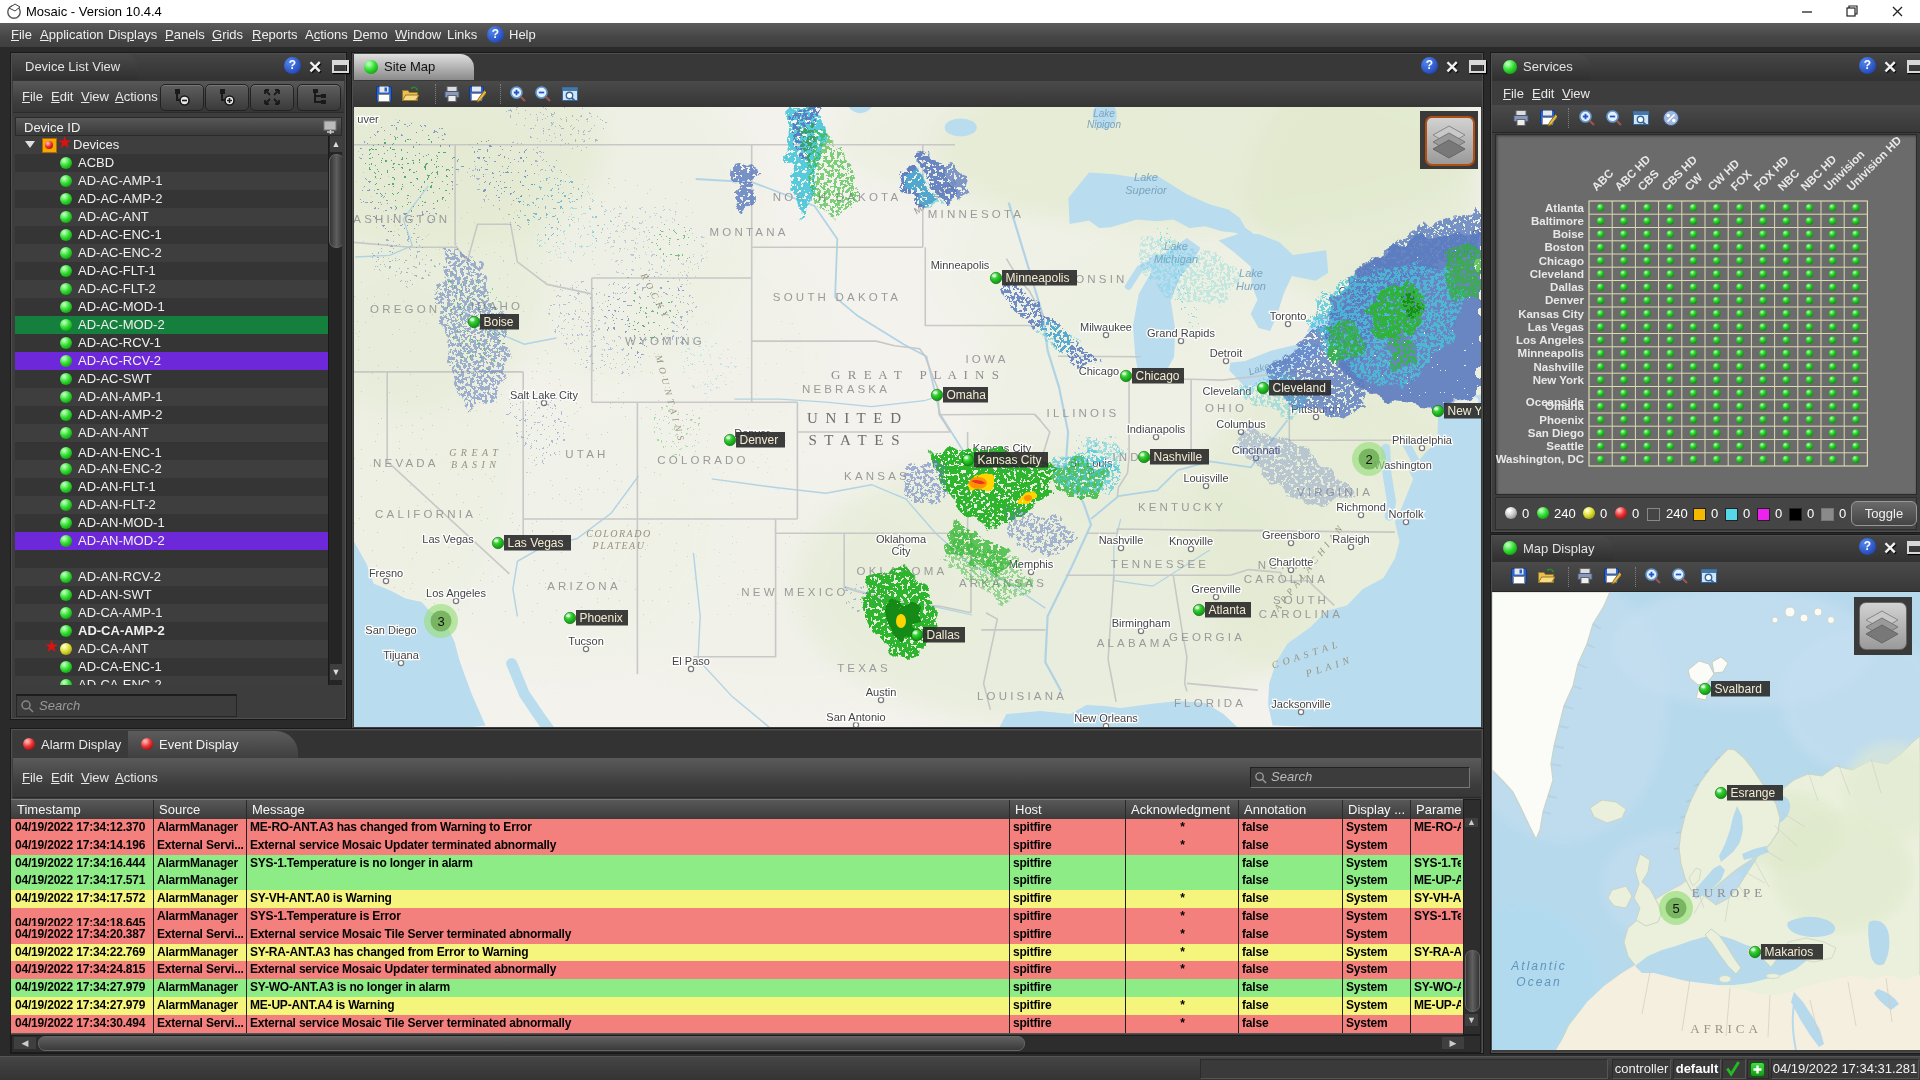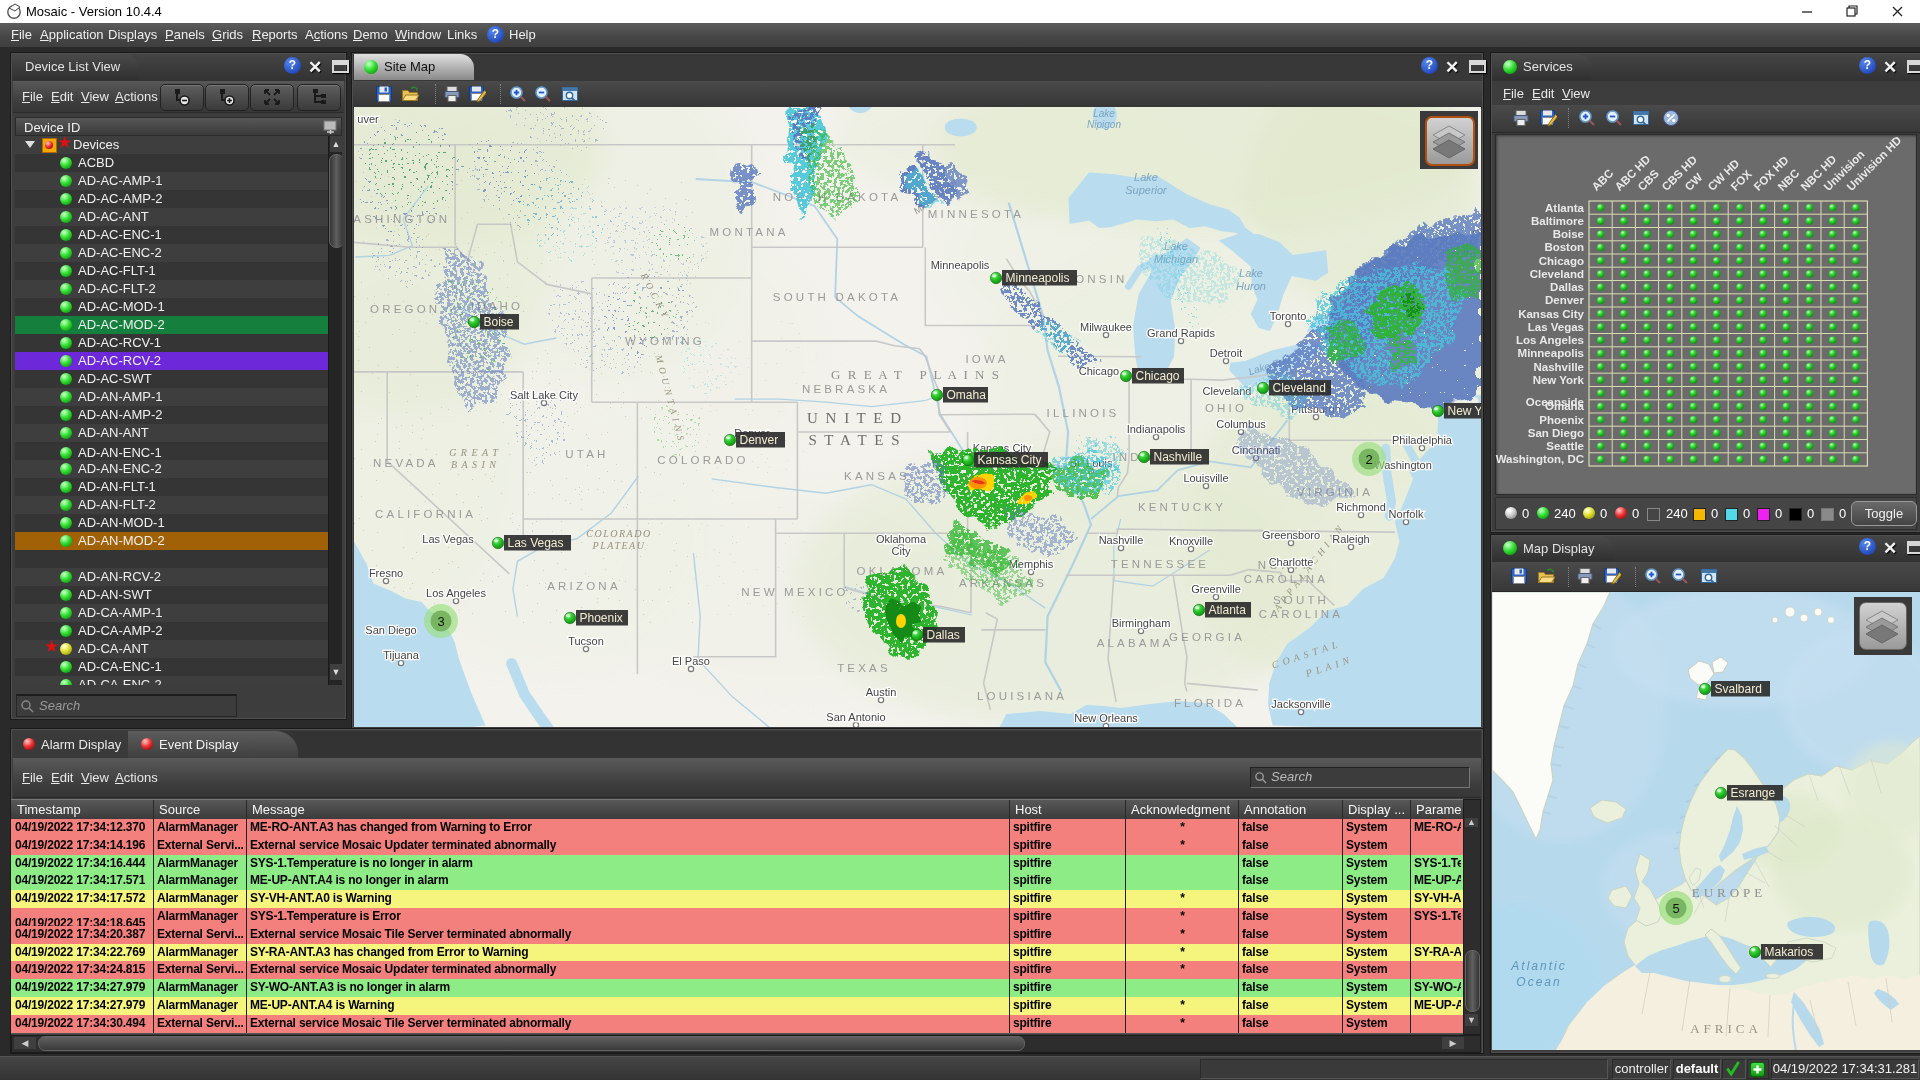--- a/index.html
+++ b/index.html
@@ -195,21 +195,21 @@
         <span class="abs" style="left:63px;top:1px;">AD-AN-FLT-1</span>
       </div>
 <div class="trow" style="top:360px;background:#3e3e3e;">
         <span class="ball gball abs" style="left:45px;top:3px;width:12px;height:12px;"></span>
         <span class="abs" style="left:63px;top:1px;">AD-AN-FLT-2</span>
       </div>
 <div class="trow" style="top:378px;background:#353535;">
         <span class="ball gball abs" style="left:45px;top:3px;width:12px;height:12px;"></span>
         <span class="abs" style="left:63px;top:1px;">AD-AN-MOD-1</span>
       </div>
-<div class="trow" style="top:396px;background:#a16207;">
+<div class="trow" style="top:396px;background:#6d28d9;">
         <span class="ball gball abs" style="left:45px;top:3px;width:12px;height:12px;"></span>
         <span class="abs" style="left:63px;top:1px;">AD-AN-MOD-2</span>
       </div>
 <div class="trow" style="top:438px;background:#353535;margin-top:12px;">
         <span class="ball gball abs" style="left:45px;top:3px;width:12px;height:12px;"></span>
         <span class="abs" style="left:63px;top:1px;">AD-AN-RCV-1</span>
       </div>
 <div class="trow" style="top:432px;background:#3e3e3e;">
         <span class="ball gball abs" style="left:45px;top:3px;width:12px;height:12px;"></span>
         <span class="abs" style="left:63px;top:1px;">AD-AN-RCV-2</span>
@@ -217,21 +217,21 @@
 <div class="trow" style="top:450px;background:#353535;">
         <span class="ball gball abs" style="left:45px;top:3px;width:12px;height:12px;"></span>
         <span class="abs" style="left:63px;top:1px;">AD-AN-SWT</span>
       </div>
 <div class="trow" style="top:468px;background:#3e3e3e;">
         <span class="ball gball abs" style="left:45px;top:3px;width:12px;height:12px;"></span>
         <span class="abs" style="left:63px;top:1px;">AD-CA-AMP-1</span>
       </div>
 <div class="trow" style="top:486px;background:#353535;">
         <span class="ball gball abs" style="left:45px;top:3px;width:12px;height:12px;"></span>
-        <span class="abs" style="left:63px;top:1px;">AD-CA-AMP-2</span>
+        <span class="abs" style="left:63px;top:1px;font-weight:bold;">AD-CA-AMP-2</span>
       </div>
 <div class="trow" style="top:504px;background:#3e3e3e;">
         <span class="ball yball abs" style="left:45px;top:3px;width:12px;height:12px;"></span>
         <span class="abs" style="left:29px;top:-4px;color:#dd1111;font-size:17px;">★</span>
         <span class="abs" style="left:63px;top:1px;">AD-CA-ANT</span>
       </div>
 <div class="trow" style="top:522px;background:#353535;">
         <span class="ball gball abs" style="left:45px;top:3px;width:12px;height:12px;"></span>
         <span class="abs" style="left:63px;top:1px;">AD-CA-ENC-1</span>
       </div>
@@ -1464,21 +1464,20 @@
 <span class="abs" style="left:235px;top:0;width:1px;height:18px;background:#222;"></span>
 <span class="abs" style="left:998px;top:0;width:1px;height:18px;background:#222;"></span>
 <span class="abs" style="left:1114px;top:0;width:1px;height:18px;background:#222;"></span>
 <span class="abs" style="left:1227px;top:0;width:1px;height:18px;background:#222;"></span>
 <span class="abs" style="left:1331px;top:0;width:1px;height:18px;background:#222;"></span>
 <span class="abs" style="left:1399px;top:0;width:1px;height:18px;background:#222;"></span>
 </div>
 <div class="abs" style="left:0;top:73.39999999999999px;width:1452px;height:17.8px;background:#8dec86;border-bottom:1px solid #555;color:#000;font-weight:bold;font-size:12px;letter-spacing:-0.2px;">
 <span class="abs" style="left:4px;top:1px;width:136px;overflow:hidden;white-space:nowrap;text-align:left;">04/19/2022 17:34:17.571</span>
 <span class="abs" style="left:146px;top:1px;width:87px;overflow:hidden;white-space:nowrap;text-align:left;">AlarmManager</span>
-<span class="abs" style="left:239px;top:1px;width:757px;overflow:hidden;white-space:nowrap;text-align:left;">ME-UP-ANT.A4 is no longer in alarm</span>
 <span class="abs" style="left:1002px;top:1px;width:110px;overflow:hidden;white-space:nowrap;text-align:left;">spitfire</span>
 <span class="abs" style="left:1118px;top:1px;width:107px;overflow:hidden;white-space:nowrap;text-align:left;"></span>
 <span class="abs" style="left:1231px;top:1px;width:98px;overflow:hidden;white-space:nowrap;text-align:left;">false</span>
 <span class="abs" style="left:1335px;top:1px;width:62px;overflow:hidden;white-space:nowrap;text-align:left;">System</span>
 <span class="abs" style="left:1403px;top:1px;width:47px;overflow:hidden;white-space:nowrap;text-align:left;">ME-UP-AN</span>
 <span class="abs" style="left:142px;top:0;width:1px;height:18px;background:#222;"></span>
 <span class="abs" style="left:235px;top:0;width:1px;height:18px;background:#222;"></span>
 <span class="abs" style="left:998px;top:0;width:1px;height:18px;background:#222;"></span>
 <span class="abs" style="left:1114px;top:0;width:1px;height:18px;background:#222;"></span>
 <span class="abs" style="left:1227px;top:0;width:1px;height:18px;background:#222;"></span>

